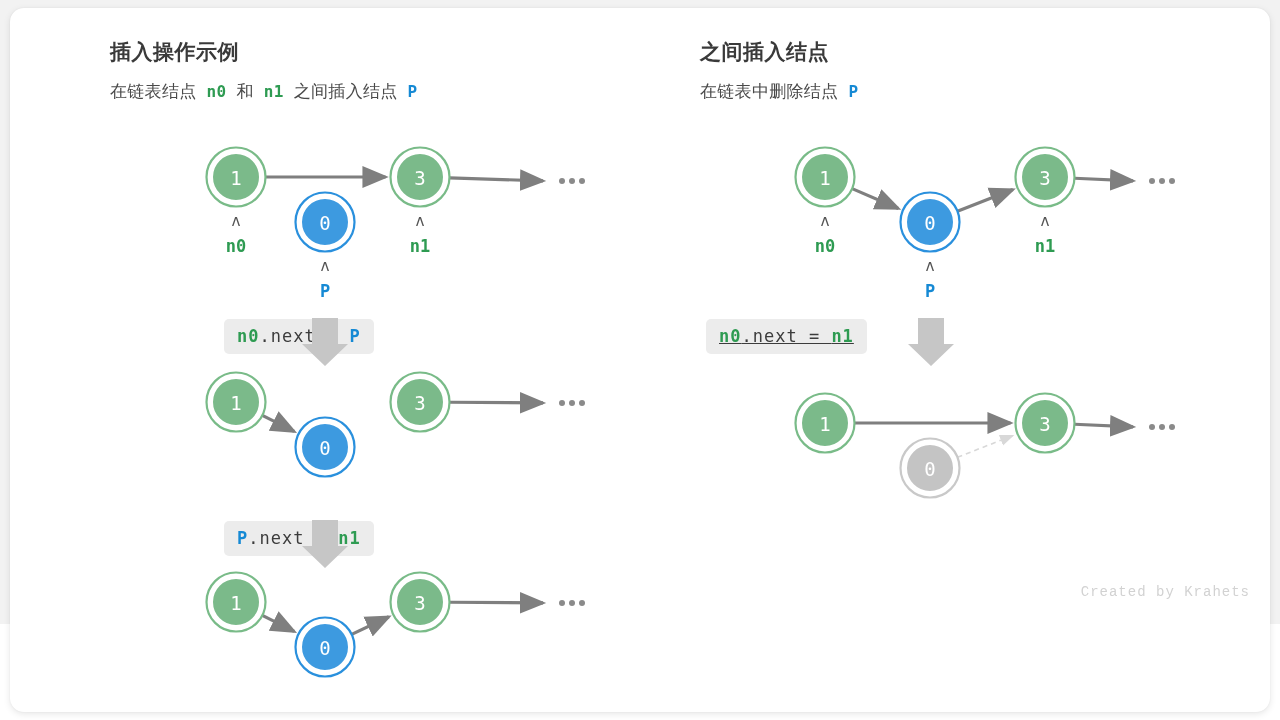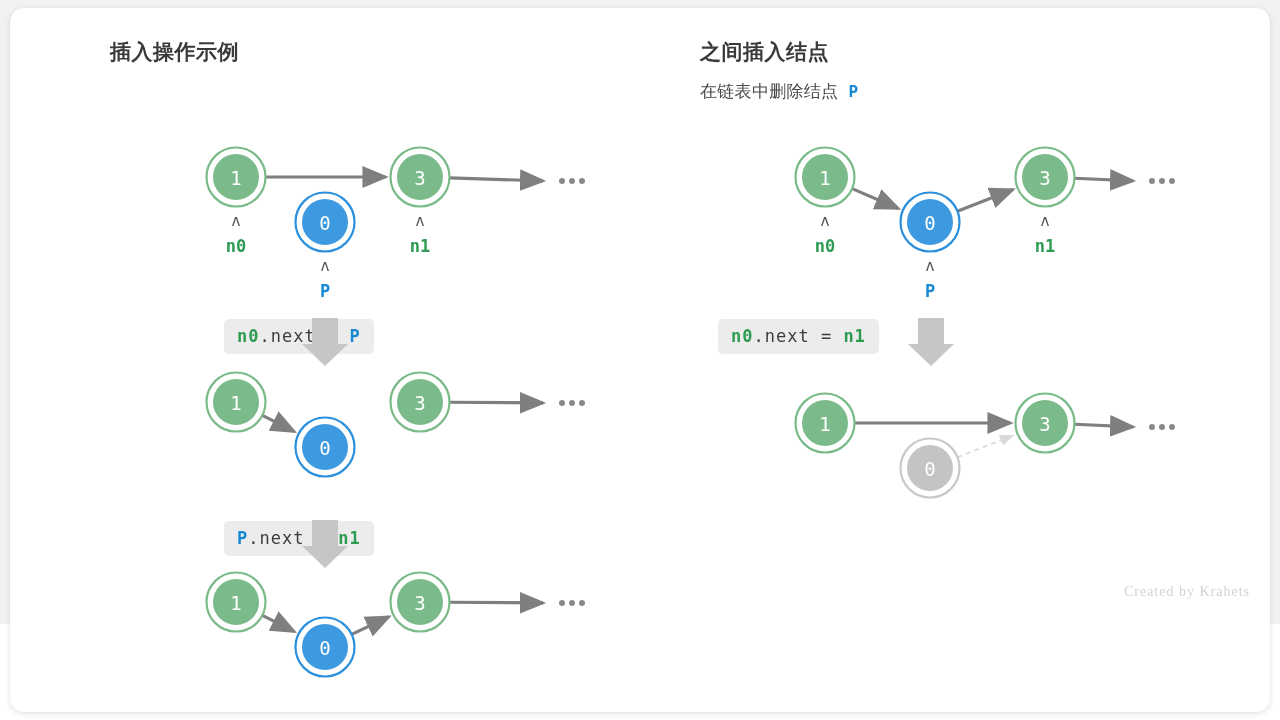--- a/index.html
+++ b/index.html
@@ -81,21 +81,21 @@
   svg.stage {
     position: absolute;
     left: 0;
     top: 0;
     overflow: visible;
   }
   .watermark {
     position: absolute;
     right: 30px;
     bottom: 24px;
-    font-family: Liberation Serif, serif;
+    font-family: Liberation Mono, monospace;
     font-size: 14px;
     color: #d2d2d2;
     letter-spacing: 1px;
   }
   text.node-val {
     font-family: "DejaVu Sans Mono", monospace;
     font-size: 19px;
     fill: #ffffff;
     text-anchor: middle;
     dominant-baseline: central;
@@ -119,34 +119,37 @@
   .dot { fill: #8a8a8a; }
 </style>
 </head>
 <body>
 
 <div id="canvas">
   <div class="card"></div>
 
   <div class="panel panel-left">
     <div class="panel-title">插入操作示例</div>
+    <div class="panel-sub">
+      <span id="left-sub"><span>在链表结点</span>&nbsp;&nbsp;<span class="mono c-green">n0</span>&nbsp;&nbsp;<span>和</span>&nbsp;&nbsp;<span class="mono c-green">n1</span>&nbsp;&nbsp;<span>之间插入结点</span>&nbsp;&nbsp;<span class="mono c-blue">P</span></span>
+    </div>
     <div class="code-badge" style="left:114px; top:319px;">
       <span id="left-code-0"><span class="tok-g">n0</span><span>.next&nbsp;=&nbsp;</span><span class="tok-b">P</span></span>
     </div>
     <div class="code-badge" style="left:114px; top:521px;">
       <span id="left-code-1"><span class="tok-b">P</span><span>.next&nbsp;=&nbsp;</span><span class="tok-g">n1</span></span>
     </div>
   </div>
 
   <div class="panel panel-right">
     <div class="panel-title">之间插入结点</div>
     <div class="panel-sub">
       <span id="right-sub"><span>在链表中删除结点</span>&nbsp;&nbsp;<span class="mono c-blue">P</span></span>
     </div>
-    <div class="code-badge" style="left:18px; top:319px;">
+    <div class="code-badge" style="left:6px; top:319px;text-decoration:underline;">
       <span id="right-code-0"><span class="tok-g">n0</span><span>.next&nbsp;=&nbsp;</span><span class="tok-g">n1</span></span>
     </div>
   </div>
 
   <svg class="stage" id="stage" width="1280" height="720">
     <defs>
       <marker id="ah" markerWidth="9" markerHeight="9" refX="7.2" refY="4.5" orient="auto" markerUnits="strokeWidth">
         <path d="M0,1.1 L8.2,4.5 L0,7.9 Z" fill="#7f7f7f"></path>
       </marker>
       <marker id="ahf" markerWidth="10" markerHeight="10" refX="8" refY="5" orient="auto" markerUnits="strokeWidth">

